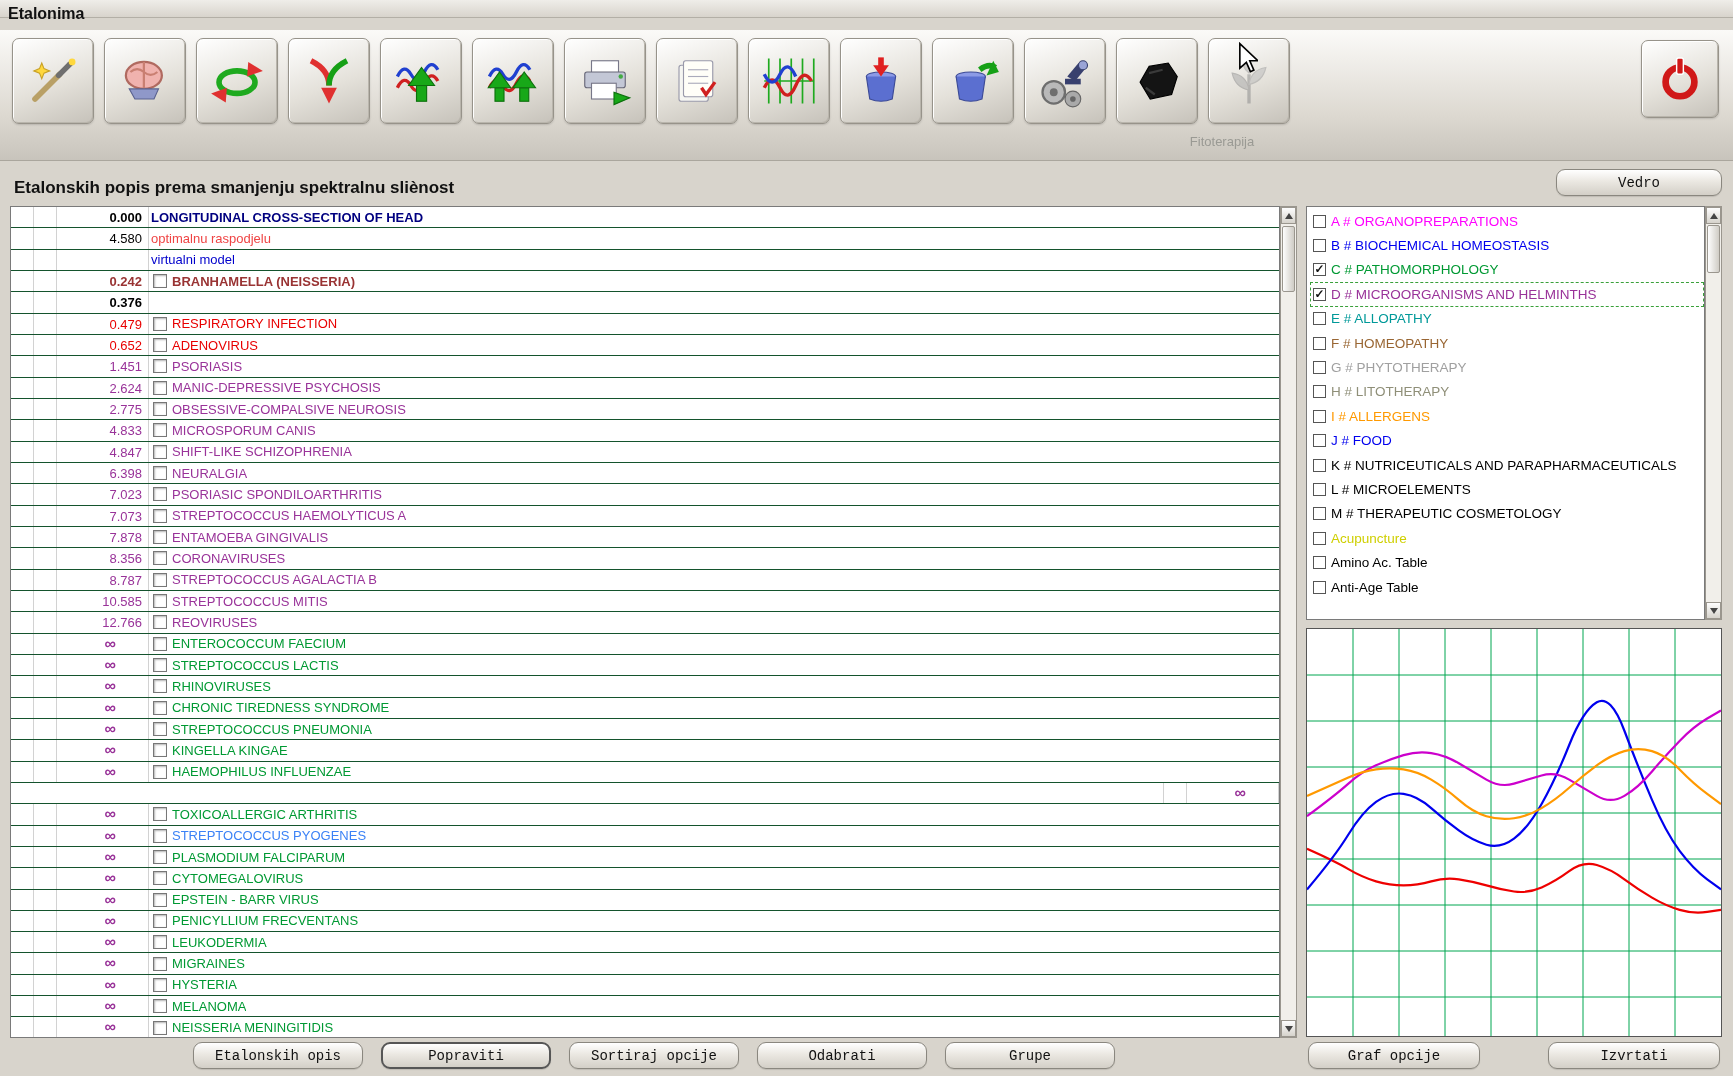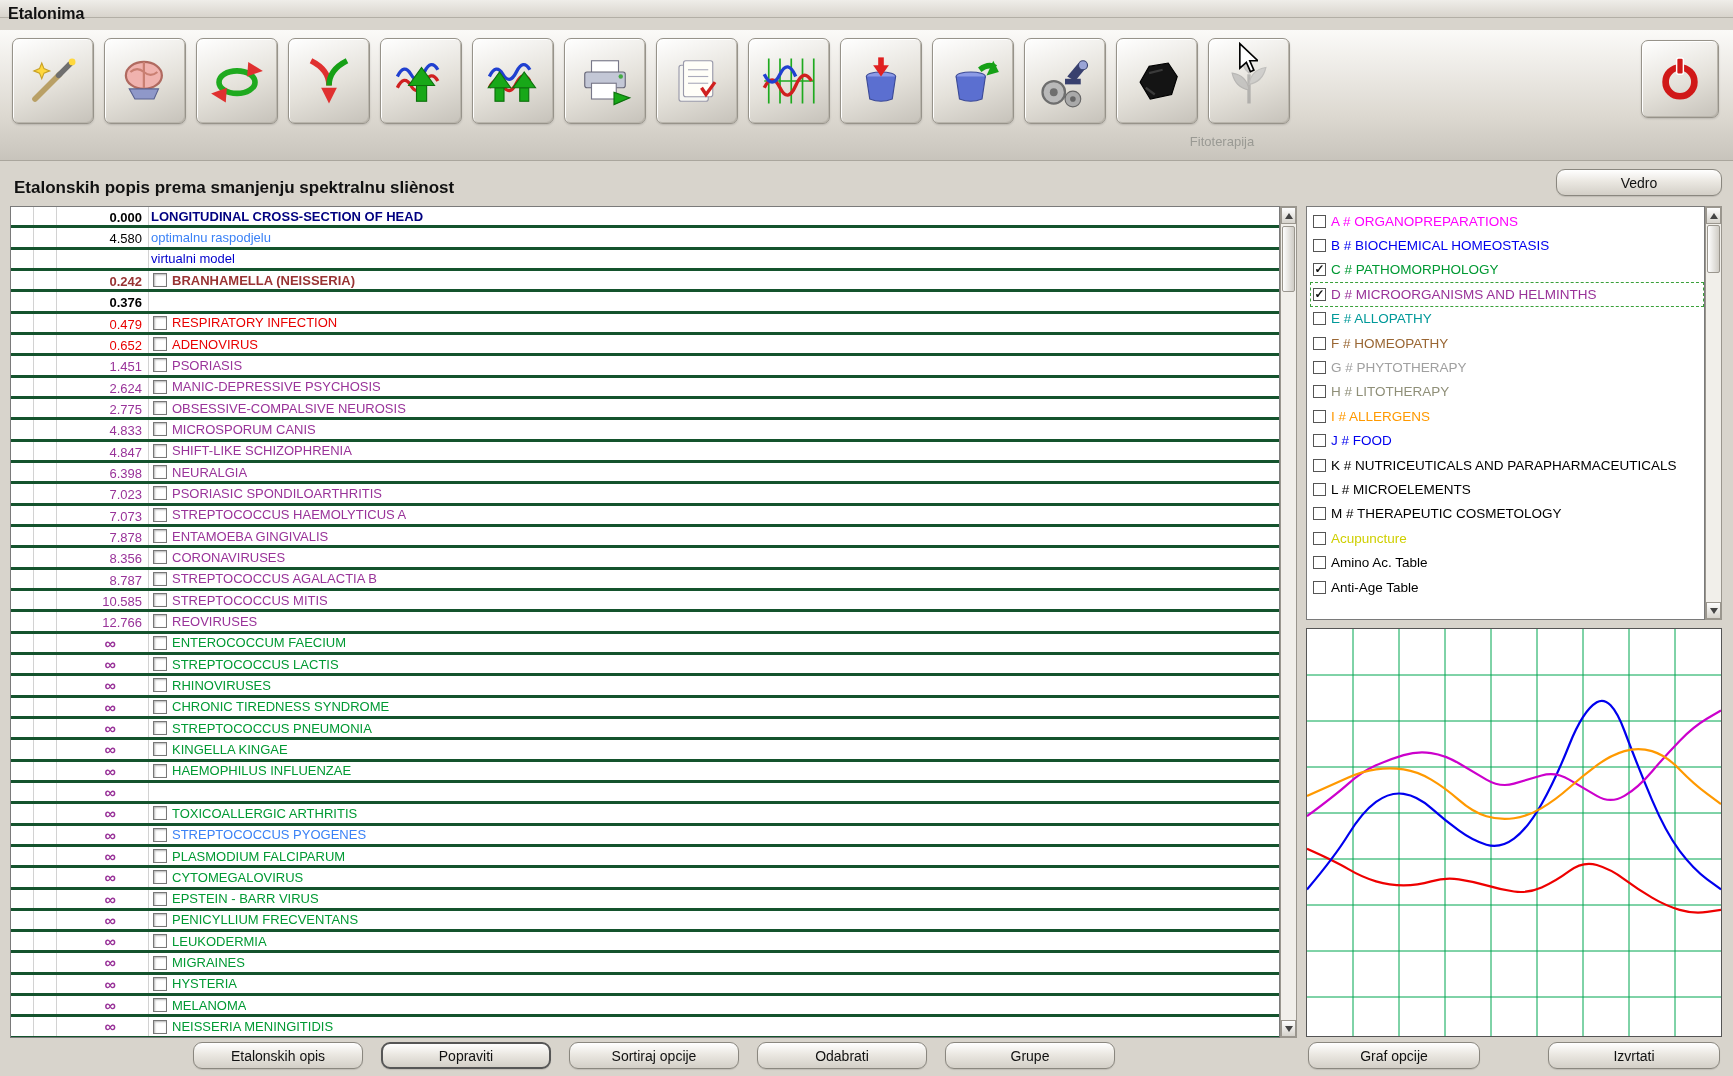--- a/index.html
+++ b/index.html
@@ -33,33 +33,33 @@
   #phyto-label{
     position:absolute;left:1182px;top:104px;width:80px;text-align:center;
     font-size:13px;color:#9a9a94;
   }
   #cursor{position:absolute;left:1238px;top:42px;width:20px;height:31px;z-index:50;}
   
   #list-title{position:absolute;left:14px;top:178px;font-size:17px;font-weight:bold;}
   .xp-btn{
     height:27px;border:1px solid #8a877f;border-radius:9px;
     background:linear-gradient(#ffffff,#ebe8e2 45%,#d3cfc7);
-    font-family:Liberation Sans, sans-serif;font-size:14px;color:#111;
+    font-family:Liberation Mono, monospace;font-size:14px;color:#111;
     box-shadow:0 1px 1px rgba(0,0,0,.12);cursor:default;
   }
   .xp-btn.default{border:2px solid #565656;}
   #vedro-btn{position:absolute;left:1556px;top:169px;width:166px;}
   
   #etalon-table{
     position:absolute;left:10px;top:206px;width:1270px;height:832px;box-sizing:border-box;
     background:#fff;border:1px solid #7a7a7a;overflow:hidden;
     display:flex;flex-direction:column;
   }
   .t-row{display:flex;flex:0 0 21.33px;height:21.33px;box-sizing:border-box;
-    border-bottom:3px solid #14532d;font-size:13px;}
+    border-bottom:1px solid #14532d;font-size:13px;justify-content:flex-end;}
   .t-row .c1,.t-row .c2{width:23px;box-sizing:border-box;border-right:1px solid #d2d2d2;}
   .t-row .cv{
     width:92px;box-sizing:border-box;border-right:1px solid #d2d2d2;
     text-align:right;padding:3px 6px 0 0;line-height:15px;
   }
   .t-row .cv.inf{padding-right:32px;font-size:16px;line-height:14px;font-weight:bold;}
   .t-row .cn{flex:1;display:flex;align-items:center;padding-left:2px;overflow:hidden;}
   .t-row.sel .cn{background:#4b6b8f;margin-top:44px;}
   .cb{
     flex:0 0 12px;width:12px;height:12px;background:#fff;border:1px solid #777;
@@ -293,21 +293,21 @@
       <div class="cv b" style="color:#000000">0.000</div>
       <div class="cn">
         <span class="nm b" style="color:#000080">LONGITUDINAL CROSS-SECTION OF HEAD</span>
       </div>
     </div>
     <div class="t-row">
       <div class="c1"></div>
       <div class="c2"></div>
       <div class="cv" style="color:#000000">4.580</div>
       <div class="cn">
-        <span class="nm" style="color:#3b82f6">optimalnu raspodjelu</span>
+        <span class="nm" style="color:#ef4444">optimalnu raspodjelu</span>
       </div>
     </div>
     <div class="t-row">
       <div class="c1"></div>
       <div class="c2"></div>
       <div class="cv" style="color:#000000"></div>
       <div class="cn">
         <span class="nm" style="color:#0000cc">virtualni model</span>
       </div>
     </div>

